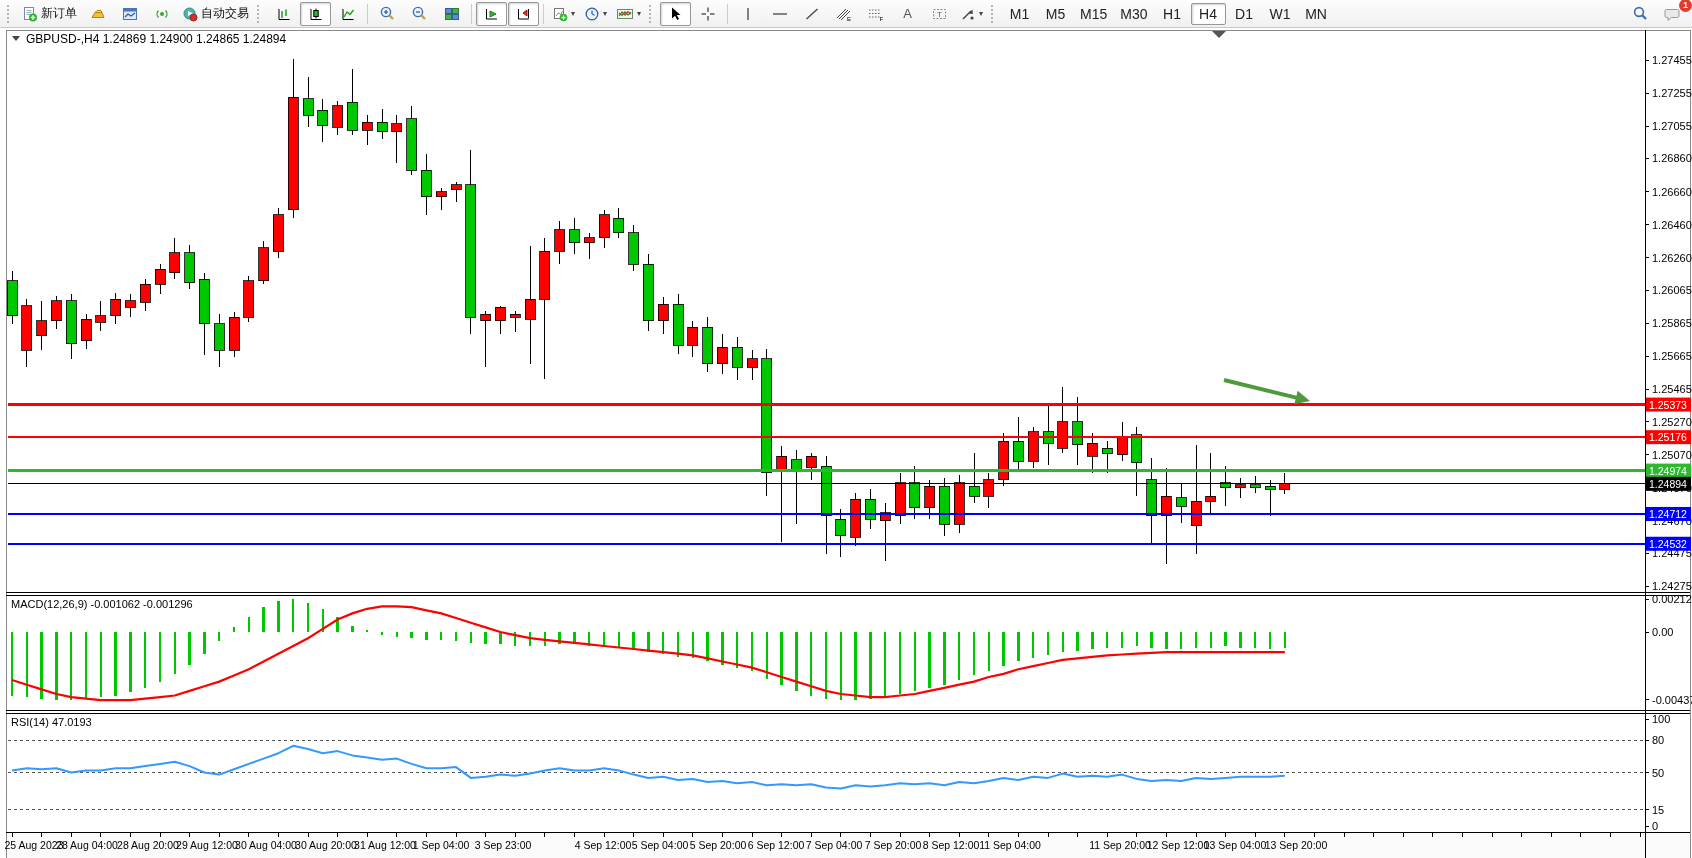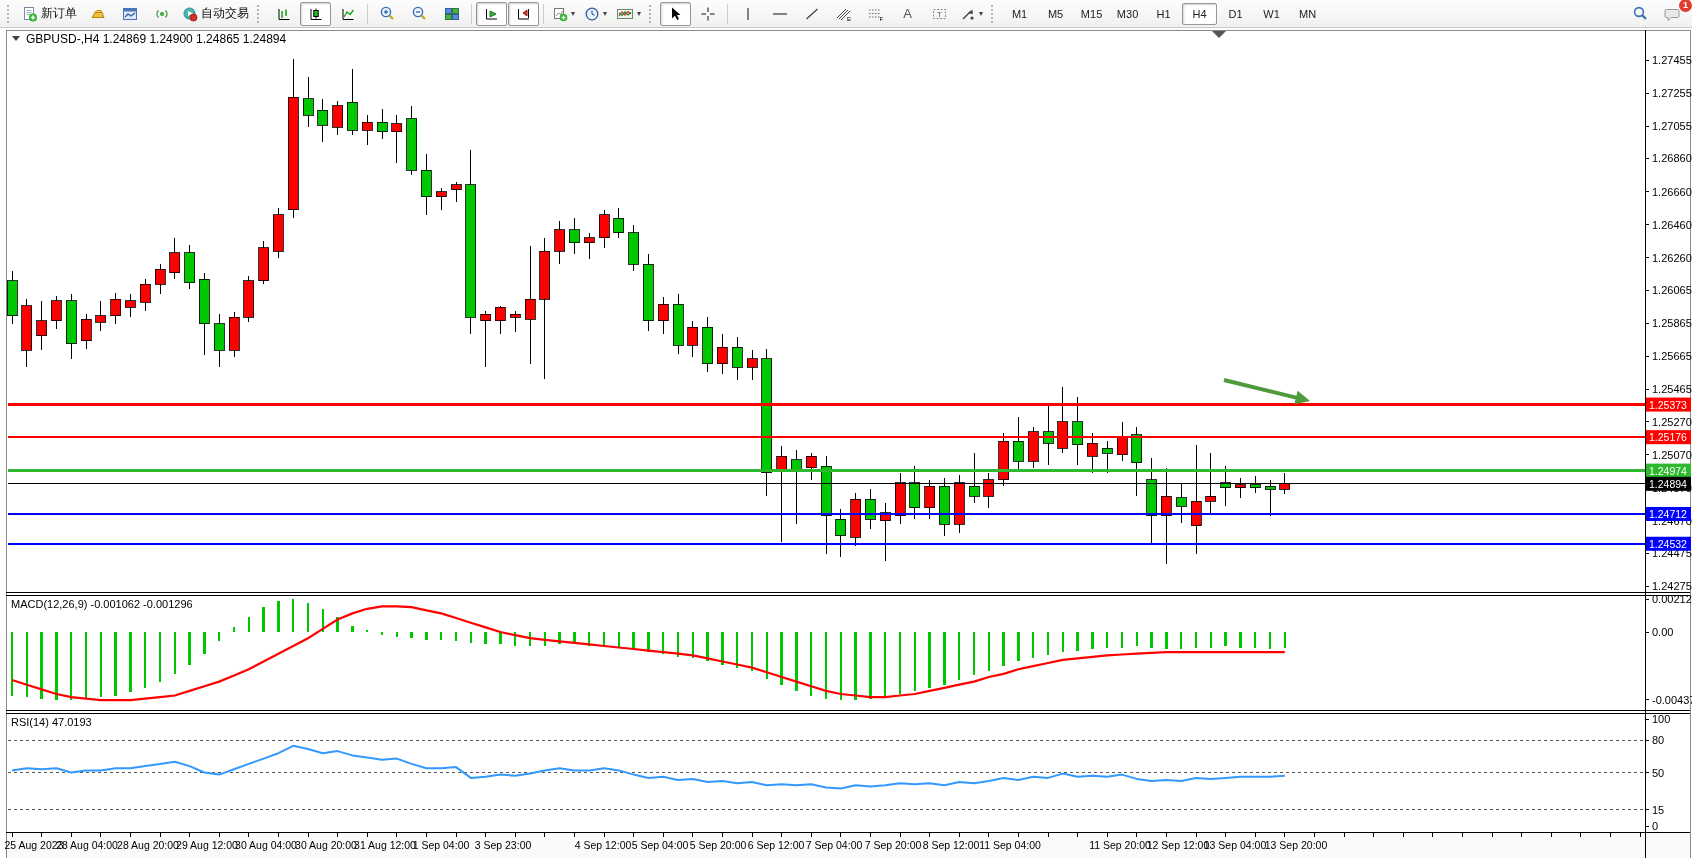--- a/index.html
+++ b/index.html
@@ -9,21 +9,21 @@
     background:linear-gradient(#fdfdfd,#f0f0f0);border-bottom:1px solid #c9c9c9;
     display:flex;align-items:center;padding:0 4px;box-sizing:border-box;gap:1px;}
   .grip{width:5px;height:18px;border-left:2px dotted #b5b5b5;margin:0 3px;}
   .sep{width:1px;height:20px;background:#cccccc;margin:0 3px;}
   .tbtn{height:22px;min-width:23px;display:flex;align-items:center;justify-content:center;
     gap:3px;padding:0 3px;border:1px solid transparent;background:transparent;
     font-size:12px;color:#111;border-radius:2px;cursor:default;}
   .tbtn.pressed{border:1px solid #979797;background:#ffffff;
     box-shadow:inset 1px 1px 2px rgba(0,0,0,.18);}
   .tbtn svg{display:block;}
-  .tf{font-size:11px;color:#222;padding:0 5px;height:20px;}
+  .tf{font-size:14px;color:#222;padding:0 5px;height:20px;}
   .caret{font-size:8px;color:#444;line-height:8px;}
   .spacer{flex:1;}
   .badge{position:absolute;top:-4px;right:-5px;min-width:13px;height:13px;border-radius:7px;
     background:#e23c2e;color:#fff;font-size:9px;font-weight:bold;text-align:center;line-height:13px;}
   .chatwrap{position:relative;}
   
   .chart-area{position:absolute;top:28px;left:0;width:1692px;height:830px;background:#ffffff;}
   svg text{font-family:"Liberation Sans",sans-serif;}
   .ttl{font-size:12px;fill:#000;}
   .indlbl{font-size:11px;fill:#000;}

